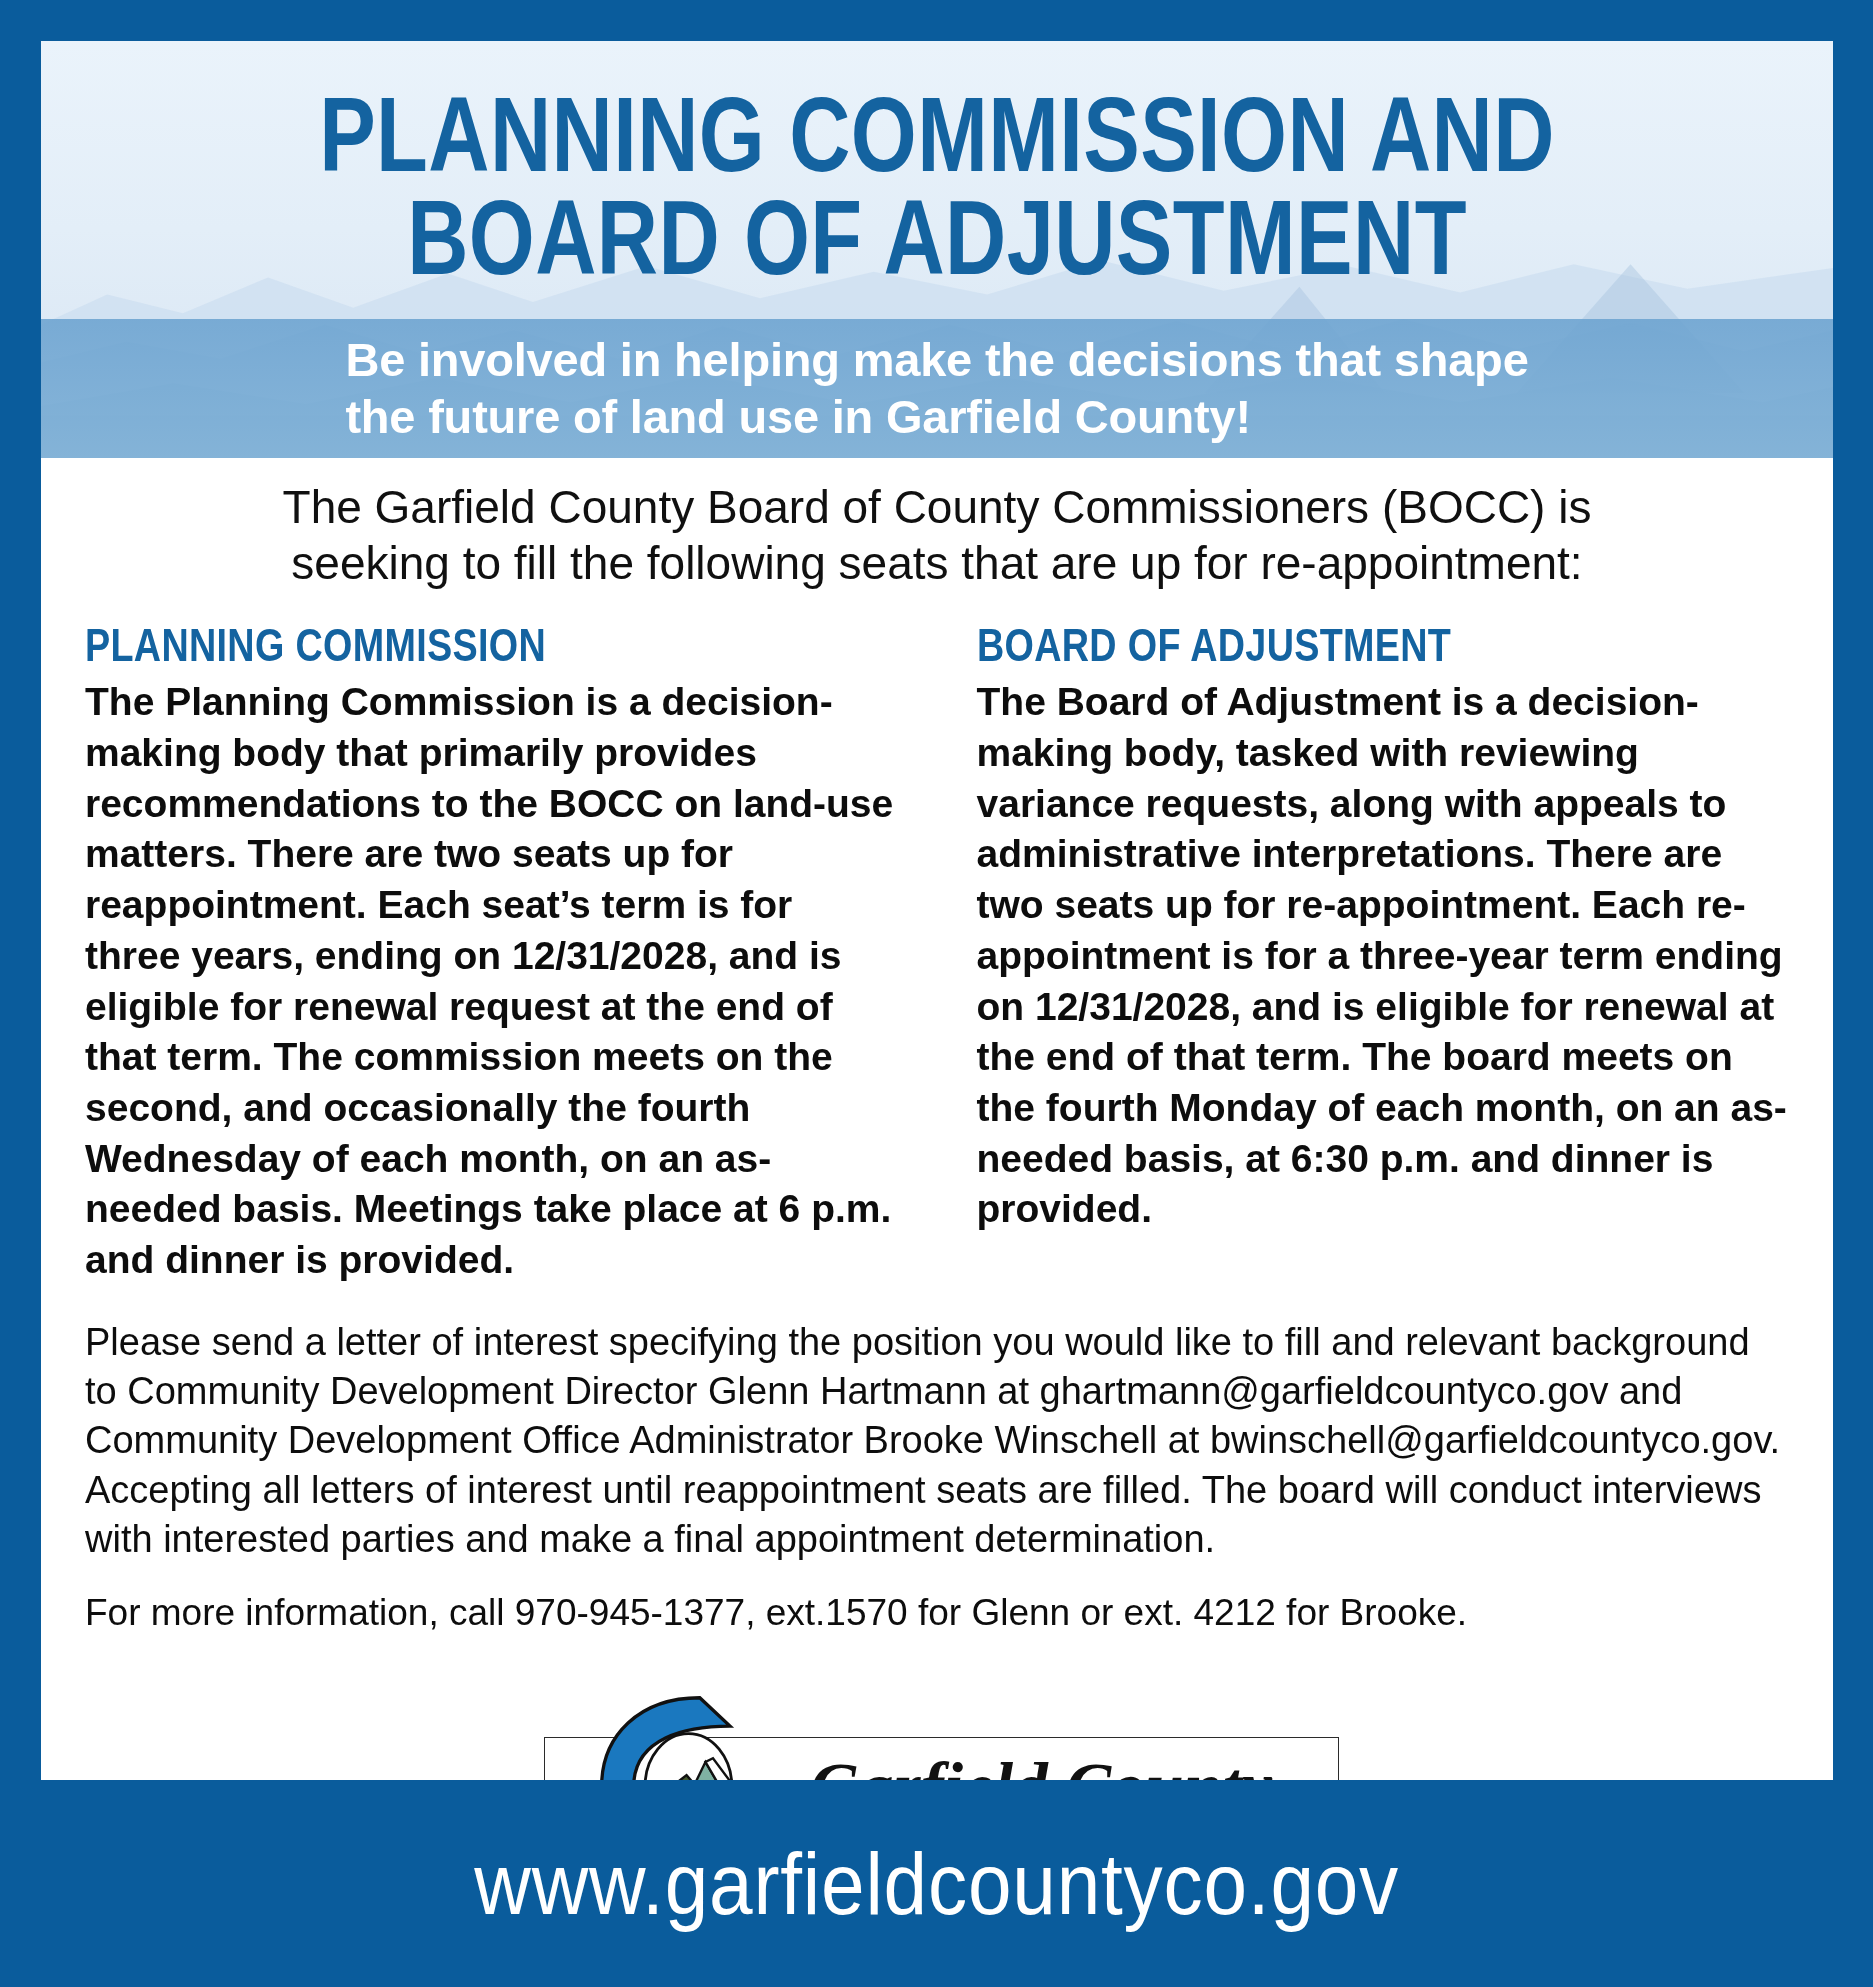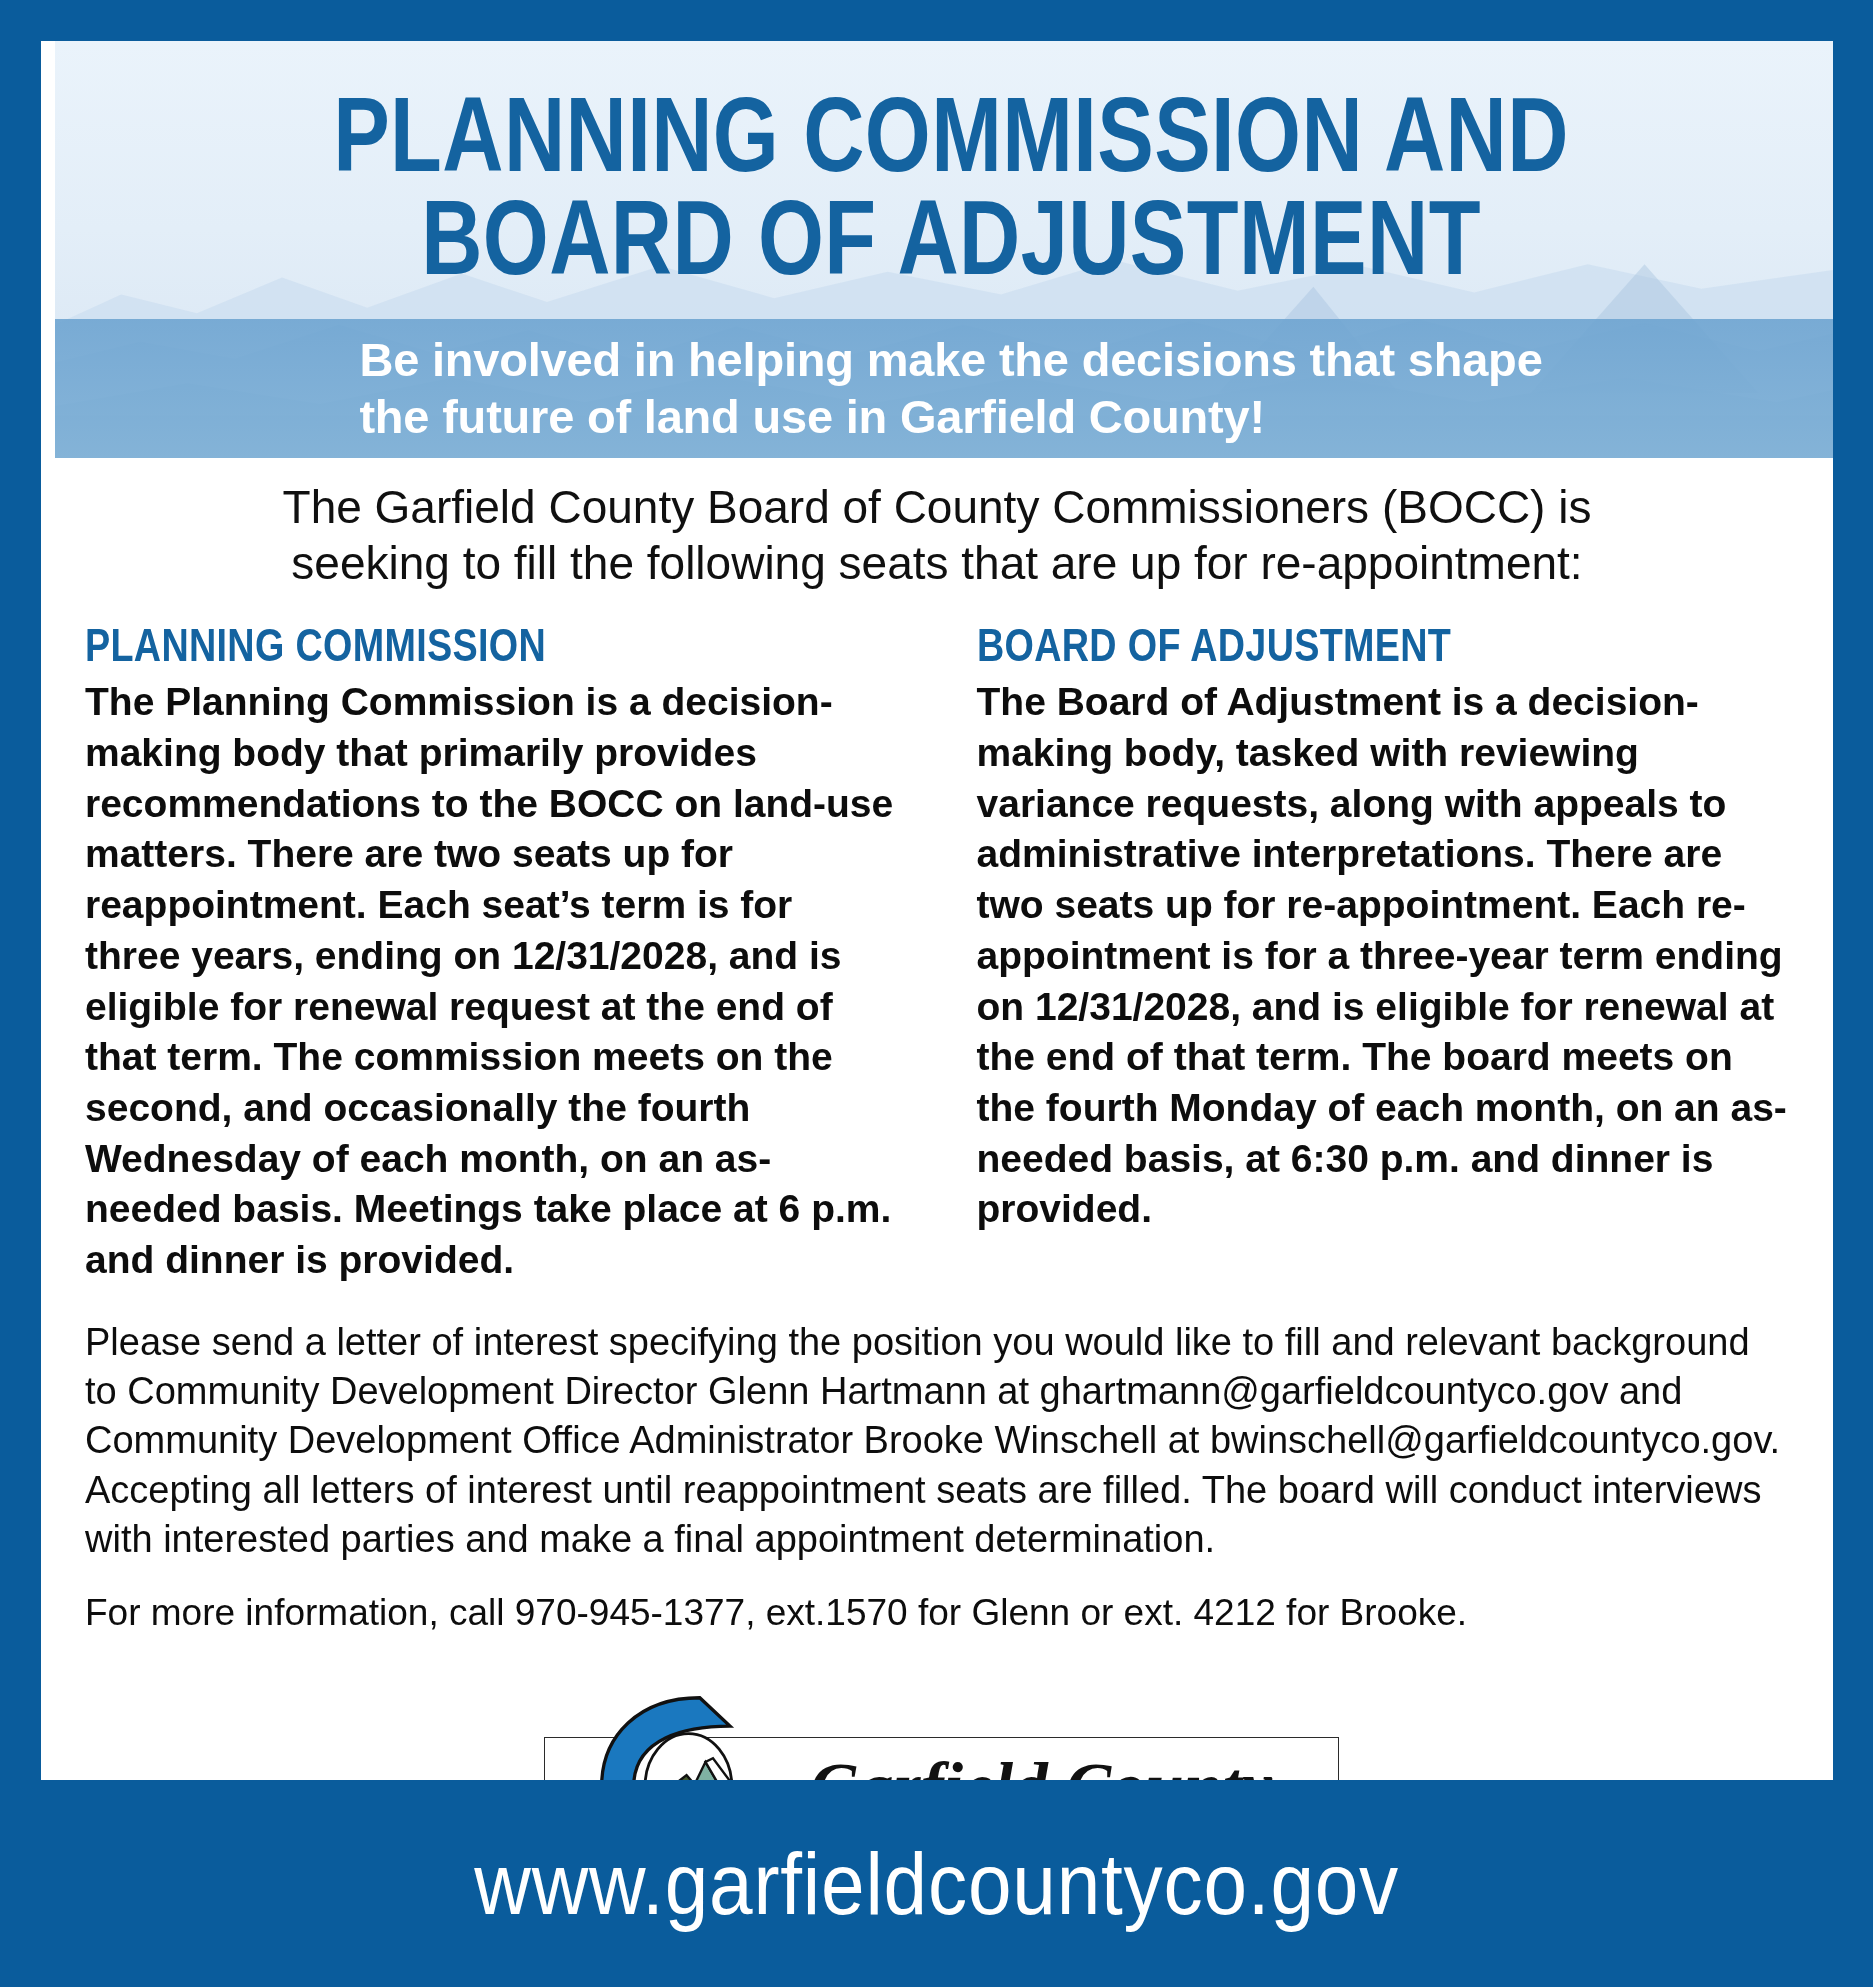--- a/index.html
+++ b/index.html
@@ -19,21 +19,21 @@
   .card{
     position:absolute;
     left:41px;top:41px;
     width:1792px;height:1786px;
     background:#ffffff;
     overflow:hidden;
   }
 
   
   .hero{
-    position:absolute;left:14px;top:0;width:1792px;height:424px;
+    position:absolute;left:0;top:0;width:1792px;height:424px;
     overflow:hidden;
     background:linear-gradient(to bottom,#e9f2fa 0%,#e6f0f9 28%,#dfeaf6 52%,#d3e2f1 74%,#c9dcee 100%);
   }
   .hero svg{position:absolute;left:0;top:0;width:1792px;height:417px;display:block;}
 
   .hero-title{
     position:absolute;left:0;top:42px;width:1792px;
     text-align:center;
     color:#1463a0;
     font-family:"Liberation Sans Narrow","Liberation Sans",sans-serif;

